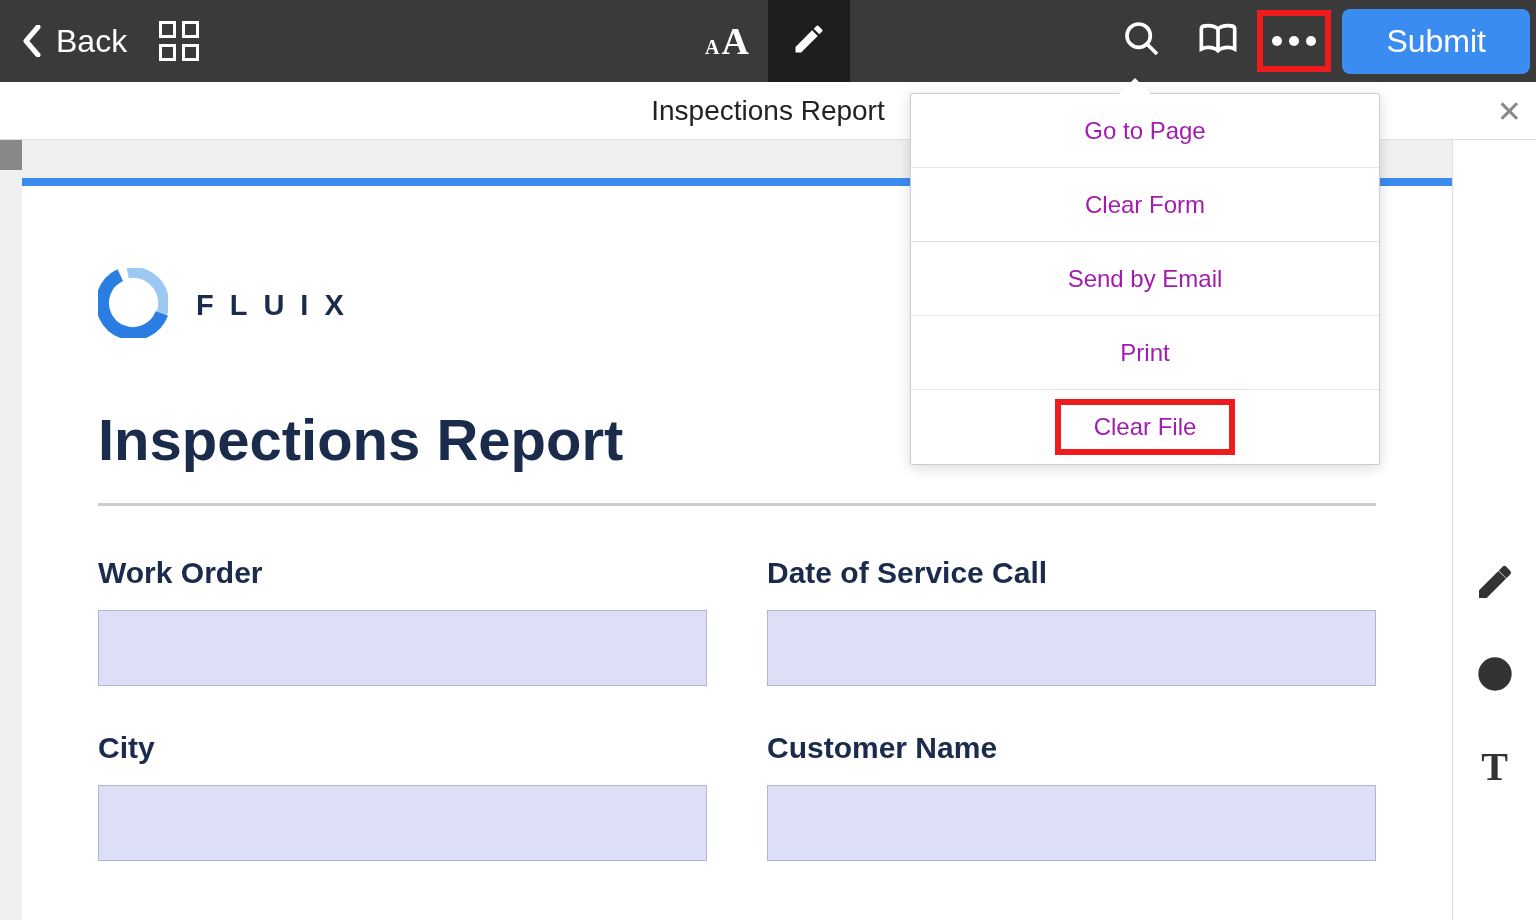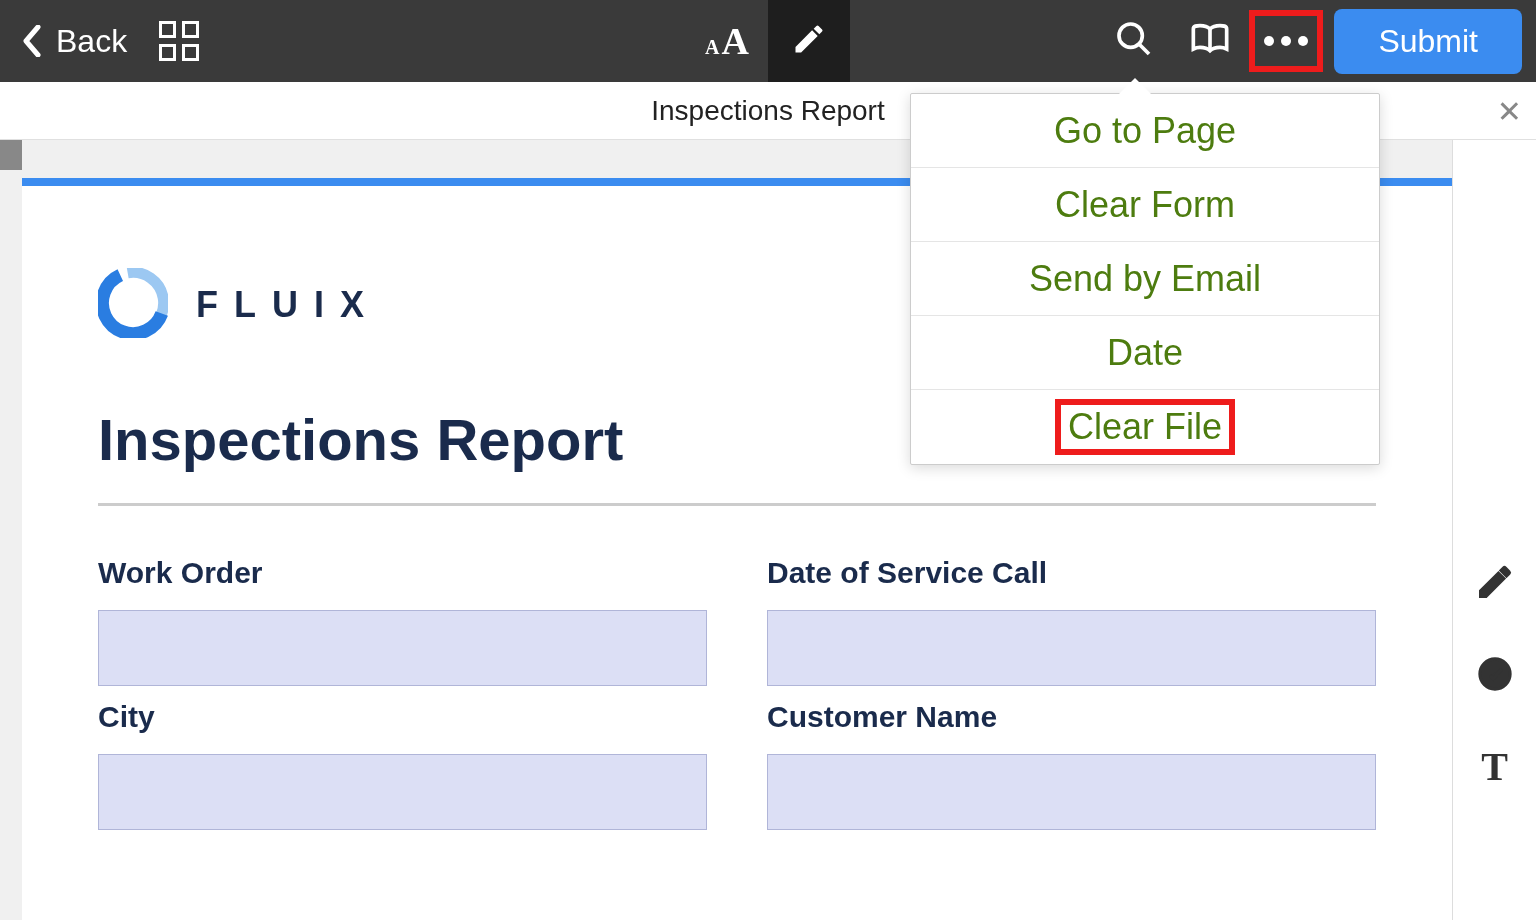--- a/index.html
+++ b/index.html
@@ -66,21 +66,21 @@
       align-items: baseline;
       gap: 2px;
       color: #fff;
     }
     .text-size-icon .small-a { font-size: 20px; font-weight: 600; font-family: Georgia, serif; }
     .text-size-icon .big-a { font-size: 38px; font-weight: 600; font-family: Georgia, serif; }
     .pencil-icon svg { width: 36px; height: 36px; fill: #fff; }
     .pencil-dark { background: #1e1e1e; }
     .right {
       margin-left: auto;
-      padding-right: 14px;
+      padding-right: 6px;
       gap: 0;
     }
     .right-btn {
       width: 76px;
       height: 82px;
       display: flex;
       align-items: center;
       justify-content: center;
       cursor: pointer;
     }
@@ -166,40 +166,40 @@
       padding: 82px 76px 0 76px;
     }
     .logo-row {
       display: flex;
       align-items: center;
       gap: 28px;
       margin-bottom: 64px;
     }
     .logo-mark svg { width: 70px; height: 70px; }
     .logo-text {
-      font-size: 36px;
+      font-size: 29px;
       font-weight: 600;
       color: #1a2b4c;
       letter-spacing: 16px;
     }
     .doc-title {
       font-size: 58px;
       font-weight: 700;
       color: #1a2b4c;
       margin-bottom: 30px;
     }
     .hr-line {
       border: none;
       border-top: 3px solid #ccc;
       margin-bottom: 50px;
     }
     .form-grid {
       display: grid;
       grid-template-columns: 1fr 1fr;
-      gap: 14px 60px;
+      gap: 45px 60px;
     }
     .form-field label {
       display: block;
       font-size: 30px;
       font-weight: 600;
       color: #1a2b4c;
       margin-bottom: 20px;
     }
     .form-field input {
       width: 100%;
@@ -246,22 +246,22 @@
       width: 0; height: 0;
       border-left: 16px solid transparent;
       border-right: 16px solid transparent;
       border-bottom: 16px solid #fff;
     }
     .dropdown-item {
       height: 74px;
       display: flex;
       align-items: center;
       justify-content: center;
-      font-size: 36px;
-      color: #4d7c0f;
+      font-size: 24px;
+      color: #a21caf;
       border-bottom: 1px solid #e5e5e5;
       cursor: pointer;
       position: relative;
     }
     .dropdown-item:last-child { border-bottom: none; }
     .insert-highlight {
       position: absolute;
       border: 6px solid #ee1c1c;
       width: 180px;
       height: 56px;
@@ -387,18 +387,18 @@
     <div class="tool tool-text">
       <span>T</span>
     </div>
   </div>
 </div>
 
 <div class="dropdown">
   <div class="dropdown-item">Go to Page</div>
   <div class="dropdown-item">Clear Form</div>
   <div class="dropdown-item">Send by Email</div>
-  <div class="dropdown-item">Date</div>
+  <div class="dropdown-item">Print</div>
   <div class="dropdown-item">
     <span>Clear File</span>
     <div class="insert-highlight"></div>
   </div>
 </div>
 
 </body></html>

